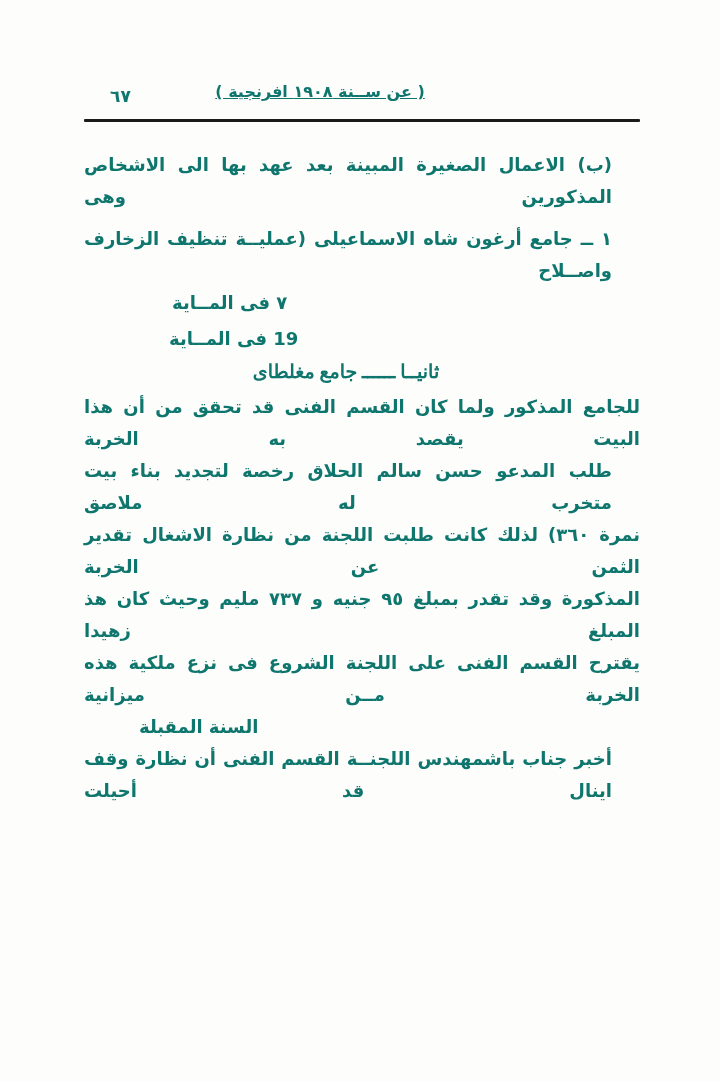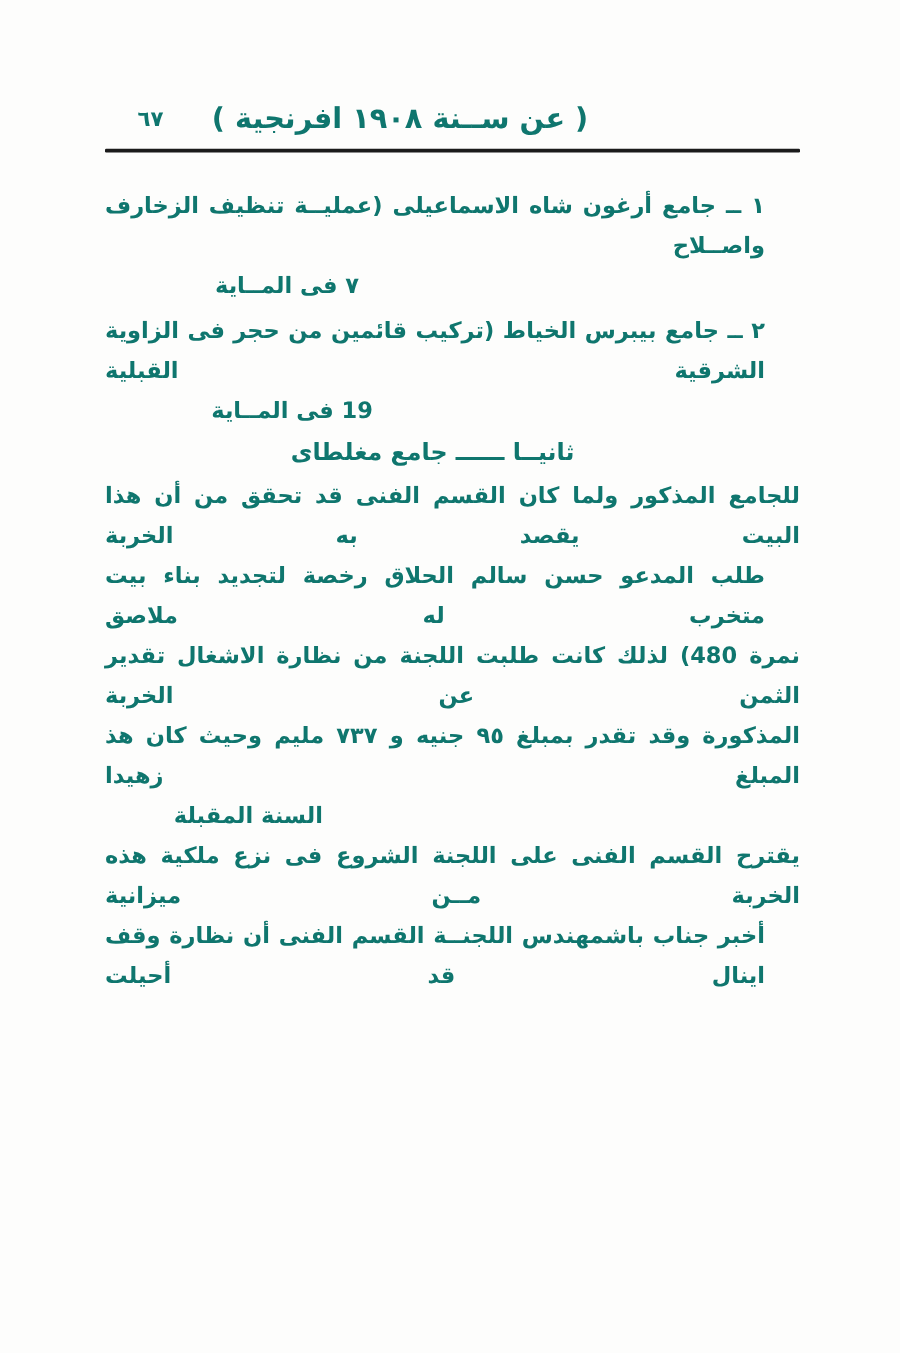--- a/index.html
+++ b/index.html
@@ -11,21 +11,21 @@
   }
   .inner{margin:0 80px 0 84px;}
   
   .pagehead{position:relative;padding-top:84px;height:30px;}
   .pagenum{
     position:absolute;left:26px;top:86px;
     font-size:17px;font-weight:bold;letter-spacing:1px;
   }
   .headtitle{
     position:absolute;left:calc(50% - 42px);top:82px;transform:translateX(-50%);
-    font-size:23px;font-weight:bold;white-space:nowrap;direction:rtl;unicode-bidi:isolate;
+    font-size:16px;font-weight:bold;white-space:nowrap;direction:rtl;unicode-bidi:isolate;text-decoration:underline;
   }
   .rule{height:3px;background:#1b1b1b;margin-top:5px;border-radius:1px;}
   
   .content{
     direction:rtl;padding-top:27px;
     font-size:18px;line-height:32px;font-weight:bold;
     text-rendering:optimizeLegibility;
   }
   .line{
     margin:0;text-align:justify;text-align-last:justify;text-justify:inter-word;
@@ -34,59 +34,59 @@
   .first-indent{padding-right:28px;}
   .short{text-align:right;text-align-last:left;}
   .s-a{padding-left:88px;}
   .s-b{padding-left:85px;}
   .s-c{padding-left:55px;}
   .para-intro{margin:0 0 10px 0;}
   .para-item1{margin:0 0 4px 0;}
   .para-item2{margin:0 0 2px 0;}
   .heading{
     font-size:19px;line-height:30px;font-weight:bold;text-align:center;
-    margin:0 0 4px 0;position:relative;right:16px;white-space:nowrap;
+    margin:0 0 4px 0;position:relative;right:16px;white-space:nowrap;font-family:Liberation Serif, serif;
   }
   .heading-3{margin-top:6px;margin-bottom:6px;}
 </style>
 </head>
 <body>
 
 <div class="page">
   <div class="inner">
 
     <header class="pagehead">
       <span class="pagenum">٦٧</span>
       <span class="headtitle">( عن ســنة ١٩٠٨ افرنجية )</span>
     </header>
 
     <div class="rule"></div>
 
     <main class="content">
 
+      <p class="line first-indent para-intro">(ب) الاعمال الصغيرة المبينة بعد عهد بها الى الاشخاص المذكورين وهى</p>
 
       <div class="para-item1">
         <p class="line first-indent">١ ــ جامع أرغون شاه الاسماعيلى (عمليــة تنظيف الزخارف واصــلاح</p>
         <p class="line short s-a">٧ فى المــاية</p>
       </div>
 
       <div class="para-item2">
-        <p class="line first-indent">٢ ــ جامع بيبرس الخياط (تركيب قائمين من حجر فى الزاوية الشرقية القبلية</p>
         <p class="line short s-b">19 فى المــاية</p>
       </div>
 
       <h2 class="heading">ثانيــا ــــــ جامع مغلطاى</h2>
 
       <div>
         <p class="line">للجامع المذكور ولما كان القسم الفنى قد تحقق من أن هذا البيت يقصد به الخربة</p>
         <p class="line first-indent">طلب المدعو حسن سالم الحلاق رخصة لتجديد بناء بيت متخرب له ملاصق</p>
-        <p class="line">نمرة 480) لذلك كانت طلبت اللجنة من نظارة الاشغال تقدير الثمن عن الخربة</p>
+        <p class="line">نمرة ٣٦٠) لذلك كانت طلبت اللجنة من نظارة الاشغال تقدير الثمن عن الخربة</p>
         <p class="line">المذكورة وقد تقدر بمبلغ ٩٥ جنيه و ٧٣٧ مليم وحيث كان هذ المبلغ زهيدا</p>
+        <p class="line">يقترح القسم الفنى على اللجنة الشروع فى نزع ملكية هذه الخربة مــن ميزانية</p>
         <p class="line short s-c">السنة المقبلة</p>
-        <p class="line">يقترح القسم الفنى على اللجنة الشروع فى نزع ملكية هذه الخربة مــن ميزانية</p>
       </div>
 
 
       <div>
         <p class="line first-indent">أخبر جناب باشمهندس اللجنــة القسم الفنى أن نظارة وقف اينال قد أحيلت</p>
 
       </div>
 
     </main>
   </div>

